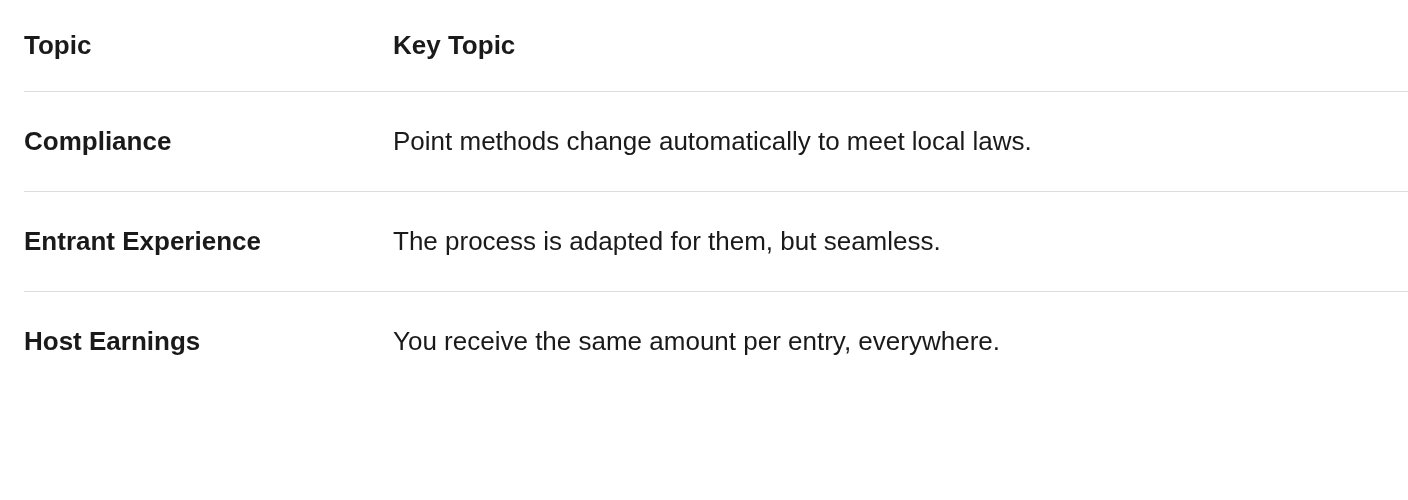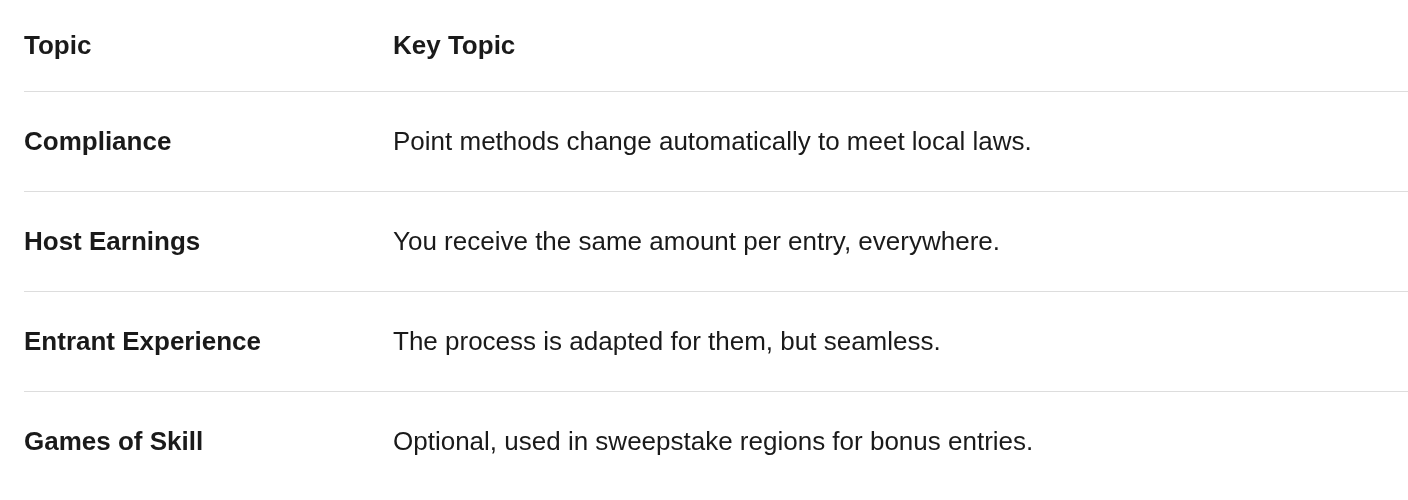--- a/index.html
+++ b/index.html
@@ -57,25 +57,21 @@
       <th>Topic</th>
       <th>Key Topic</th>
     </tr>
   </thead>
   <tbody>
     <tr>
       <td class="topic-cell">Compliance</td>
       <td class="keypoint-cell">Point methods change automatically to meet local laws.</td>
     </tr>
     <tr>
-      <td class="topic-cell">Host Earnings</td>
-      <td class="keypoint-cell">You receive the same amount per entry, everywhere.</td>
-    </tr>
-    <tr>
       <td class="topic-cell">Entrant Experience</td>
       <td class="keypoint-cell">The process is adapted for them, but seamless.</td>
     </tr>
     <tr>
-      <td class="topic-cell">Games of Skill</td>
-      <td class="keypoint-cell">Optional, used in sweepstake regions for bonus entries.</td>
+      <td class="topic-cell">Host Earnings</td>
+      <td class="keypoint-cell">You receive the same amount per entry, everywhere.</td>
     </tr>
   </tbody>
 </table>
 
 </body></html>

